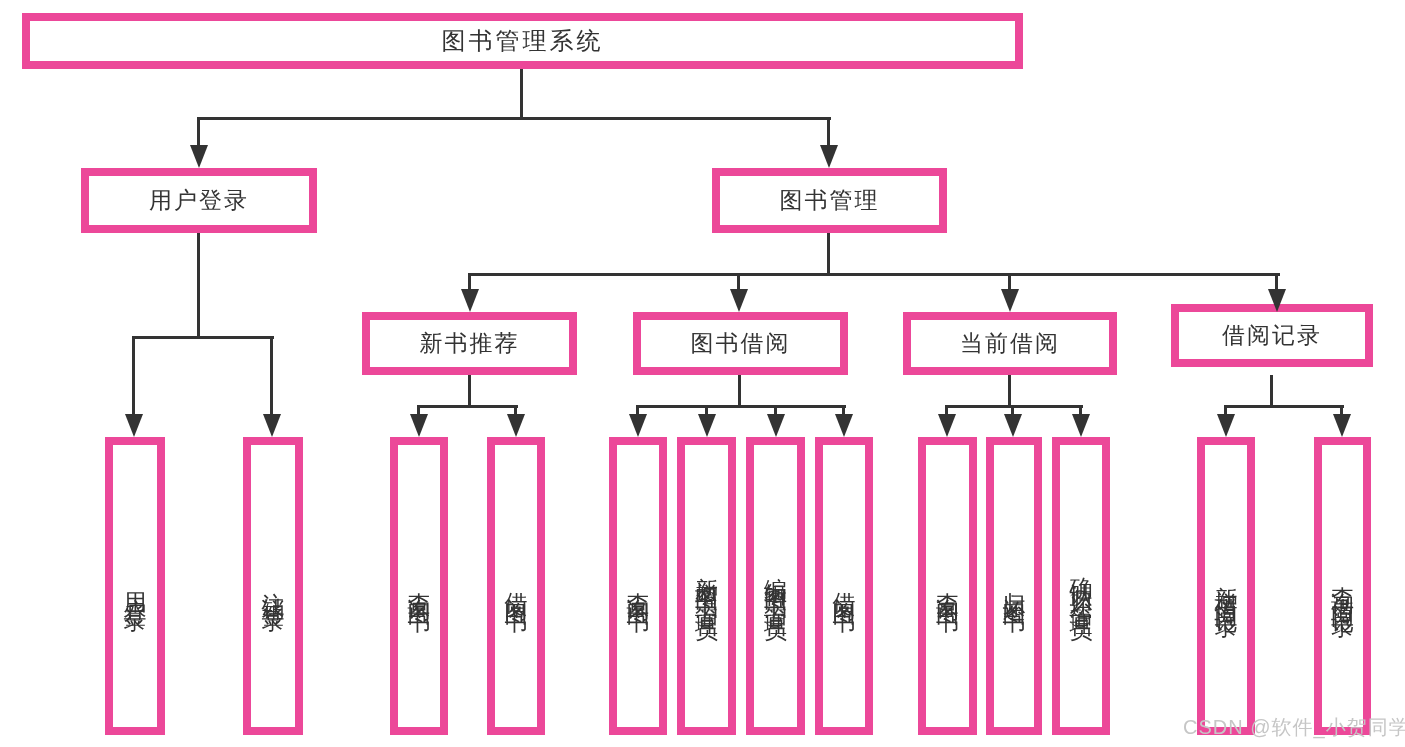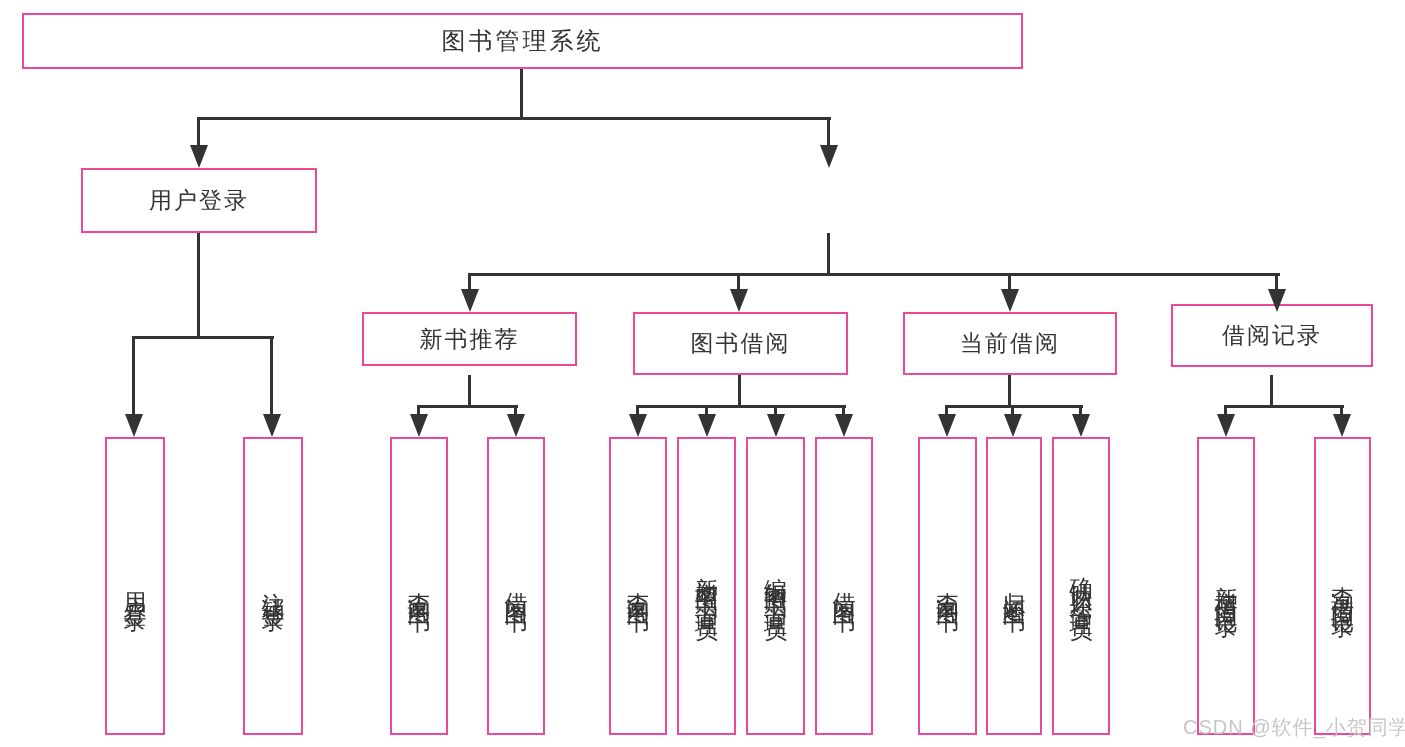--- a/index.html
+++ b/index.html
@@ -3,21 +3,21 @@
 <meta charset="utf-8">
 <style>
   html,body { margin:0; padding:0; background:#ffffff; }
   .stage {
     position:relative; width:1405px; height:747px; background:#ffffff;
     font-family:"Liberation Sans","DejaVu Sans",sans-serif; color:#333333;
     overflow:hidden;
   }
   .node {
     position:absolute; box-sizing:border-box;
-    border:2px solid #ec4899; background:#ffffff;
+    border:8px solid #ec4899; background:#ffffff;
     display:flex; align-items:center; justify-content:center;
   }
   .node .lbl {
     font-size:23px; letter-spacing:2px; color:#333333; white-space:nowrap;
   }
   .node.root .lbl { font-size:24px; letter-spacing:3px; }
   .node.leaf .lbl {
     writing-mode:vertical-rl; text-orientation:mixed;
     font-size:23px; letter-spacing:6px; line-height:1; white-space:nowrap;
   }
@@ -39,22 +39,25 @@
 
 <div class="stage">
 
   <div class="node root" style="left:22px;top:13px;width:1001px;height:56px">
     <span class="lbl">图书管理系统</span>
   </div>
 
   <div class="node" style="left:81px;top:168px;width:236px;height:65px">
     <span class="lbl">用户登录</span>
   </div>
+  <div class="node" style="left:712px;top:168px;width:235px;height:65px">
+    <span class="lbl">图书管理</span>
+  </div>
 
-  <div class="node" style="left:362px;top:312px;width:215px;height:54px">
+  <div class="node" style="left:362px;top:312px;width:215px;height:63px">
     <span class="lbl">新书推荐</span>
   </div>
   <div class="node" style="left:633px;top:312px;width:215px;height:63px">
     <span class="lbl">图书借阅</span>
   </div>
   <div class="node" style="left:903px;top:312px;width:214px;height:63px">
     <span class="lbl">当前借阅</span>
   </div>
   <div class="node" style="left:1171px;top:304px;width:202px;height:63px">
     <span class="lbl">借阅记录</span>

